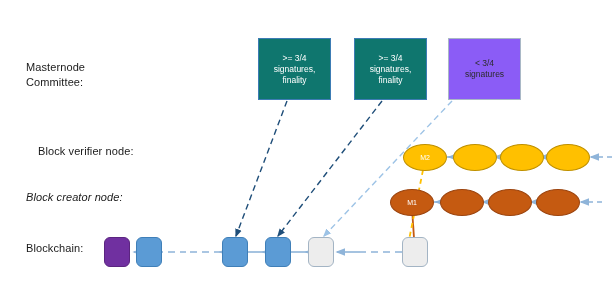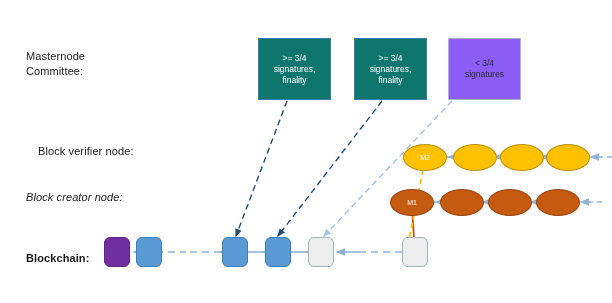--- a/index.html
+++ b/index.html
@@ -16,24 +16,24 @@
     overflow: hidden;
   }
   .row-label {
     position: absolute;
     font-size: 11px;
     color: #1a1a1a;
     line-height: 15px;
     white-space: pre-line;
     letter-spacing: 0.1px;
   }
-  #label-masternode { left: 26px; top: 49px; }
+  #label-masternode { left: 26px; top: 60px; }
   #label-verifier   { left: 26px; top: 144px; margin-left: 12px; }
   #label-creator    { left: 26px; top: 190px; font-style: italic; }
-  #label-blockchain { left: 26px; top: 251px; font-weight: bold; }
+  #label-blockchain { left: 26px; top: 241px; }
 
   .sig-box {
     position: absolute;
     top: 38px;
     width: 73px;
     height: 62px;
     box-sizing: border-box;
     display: flex;
     align-items: center;
     justify-content: center;

